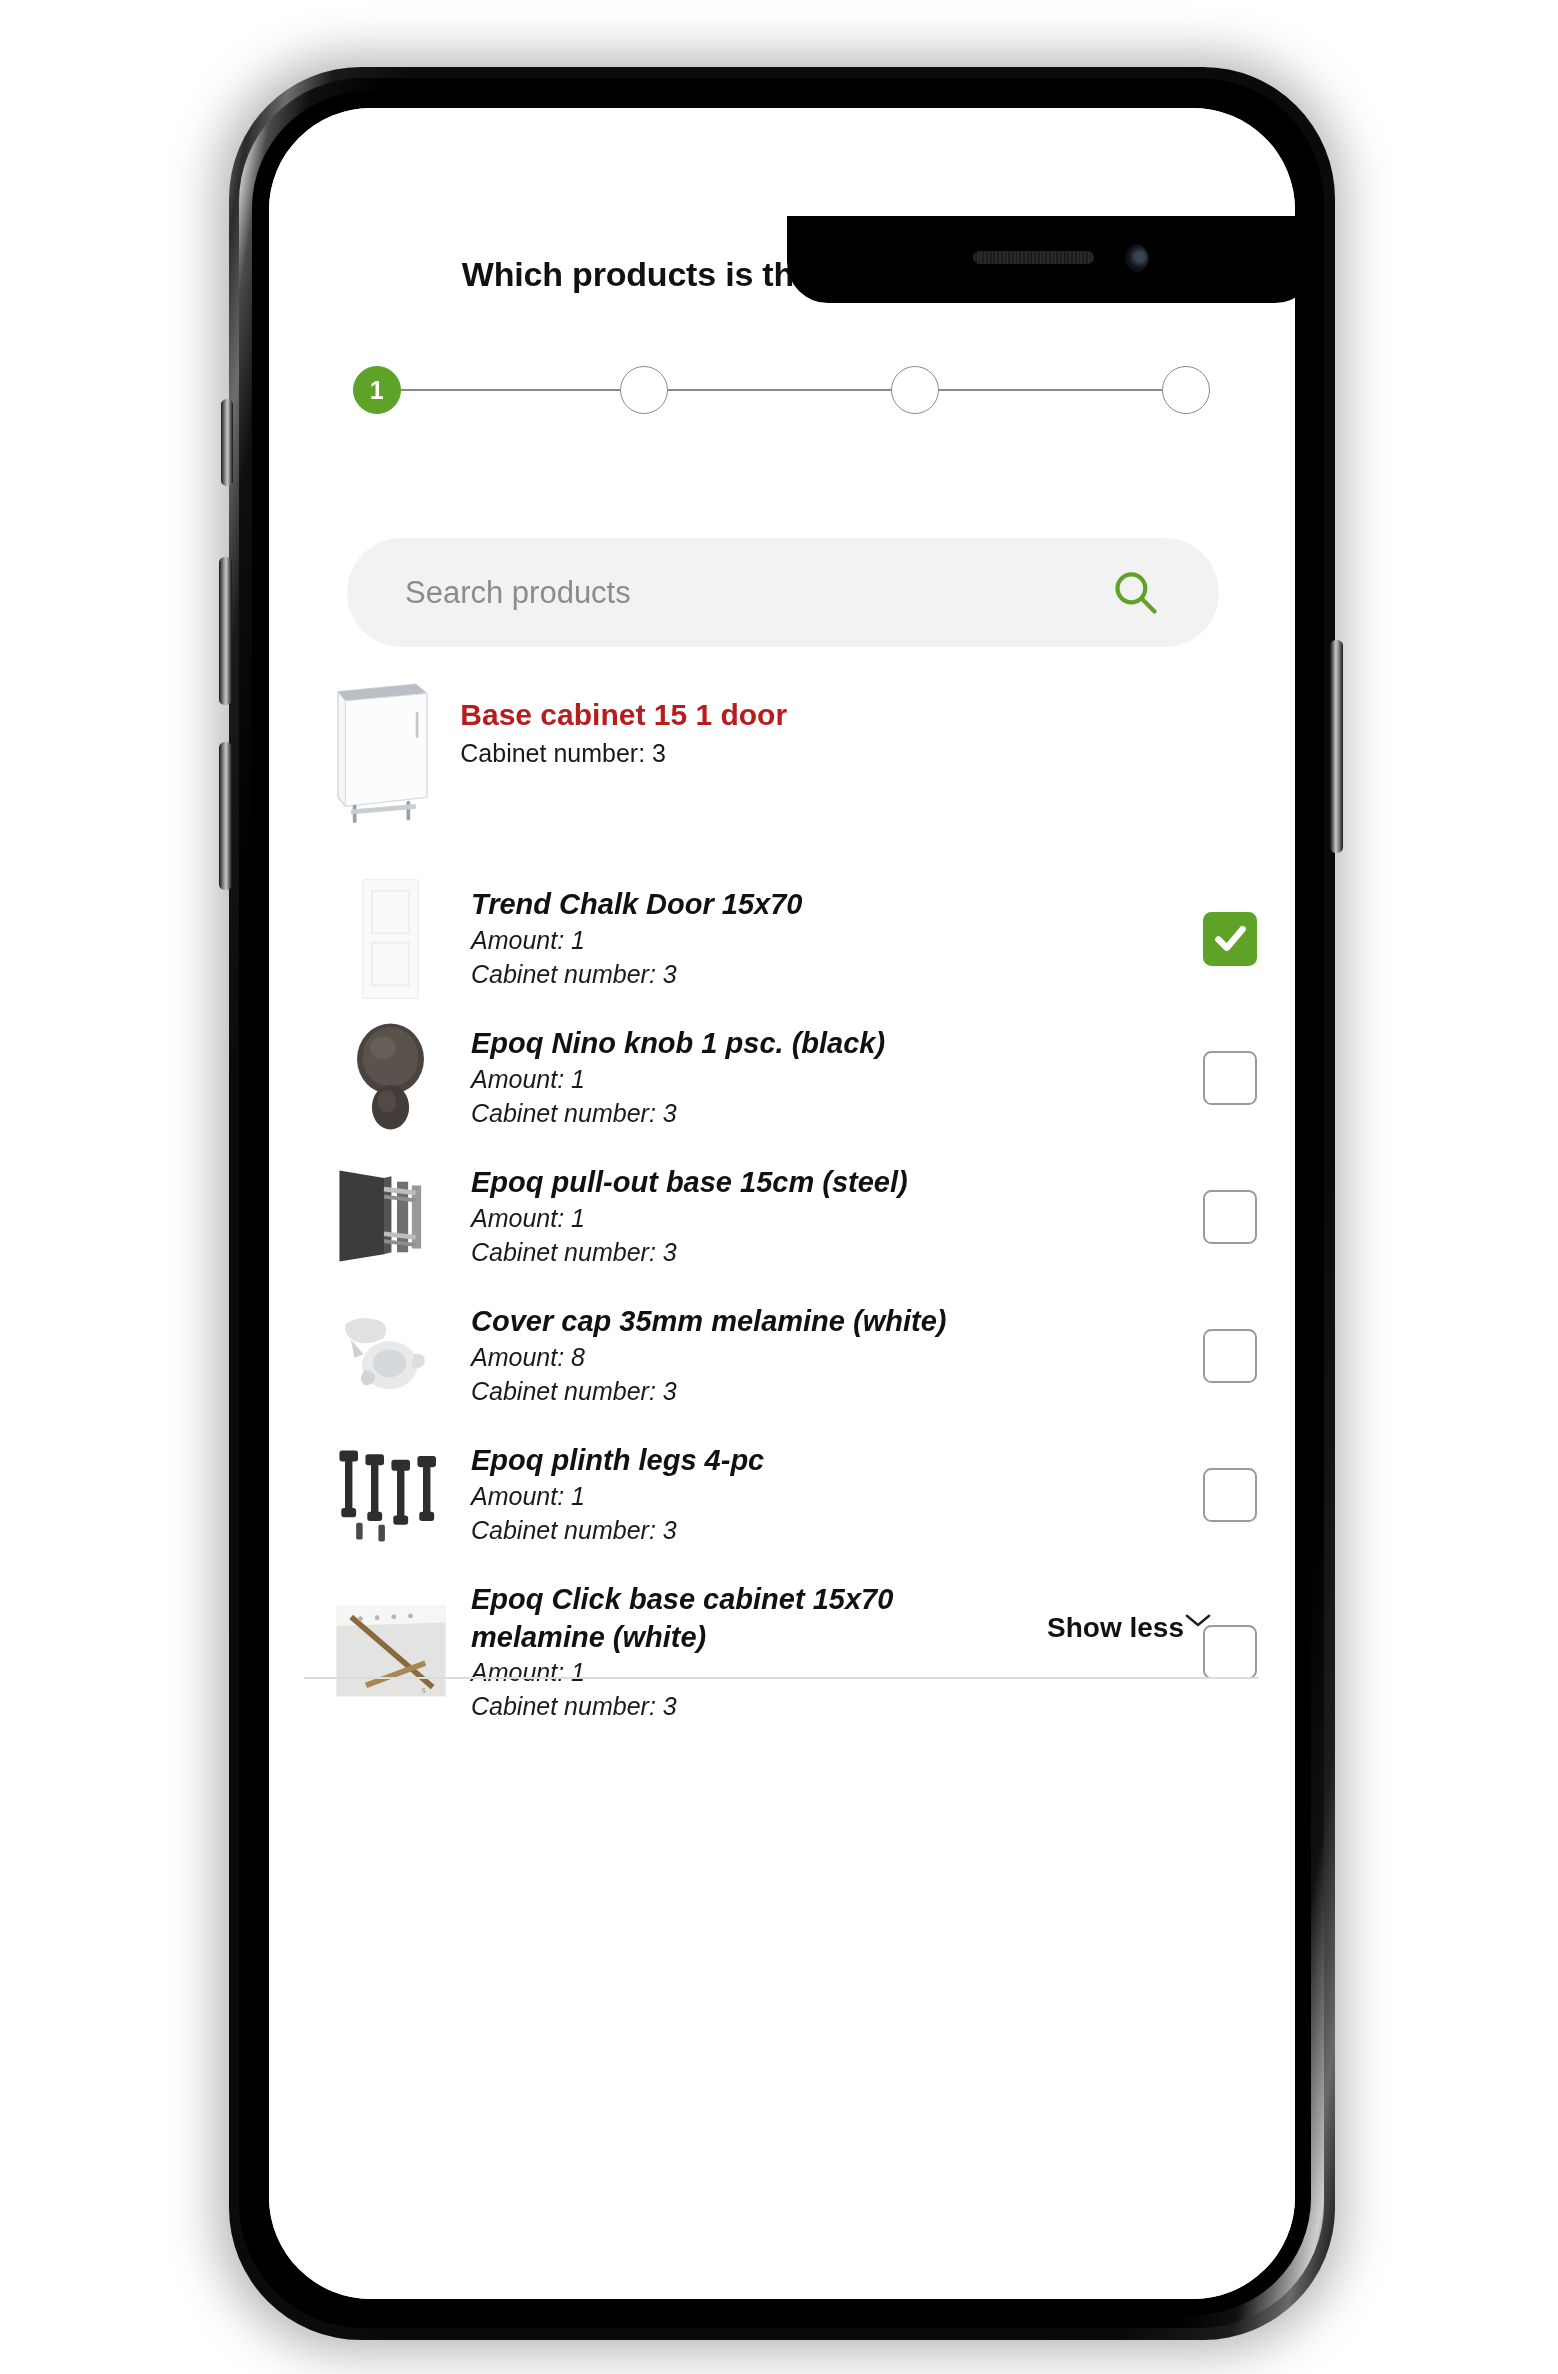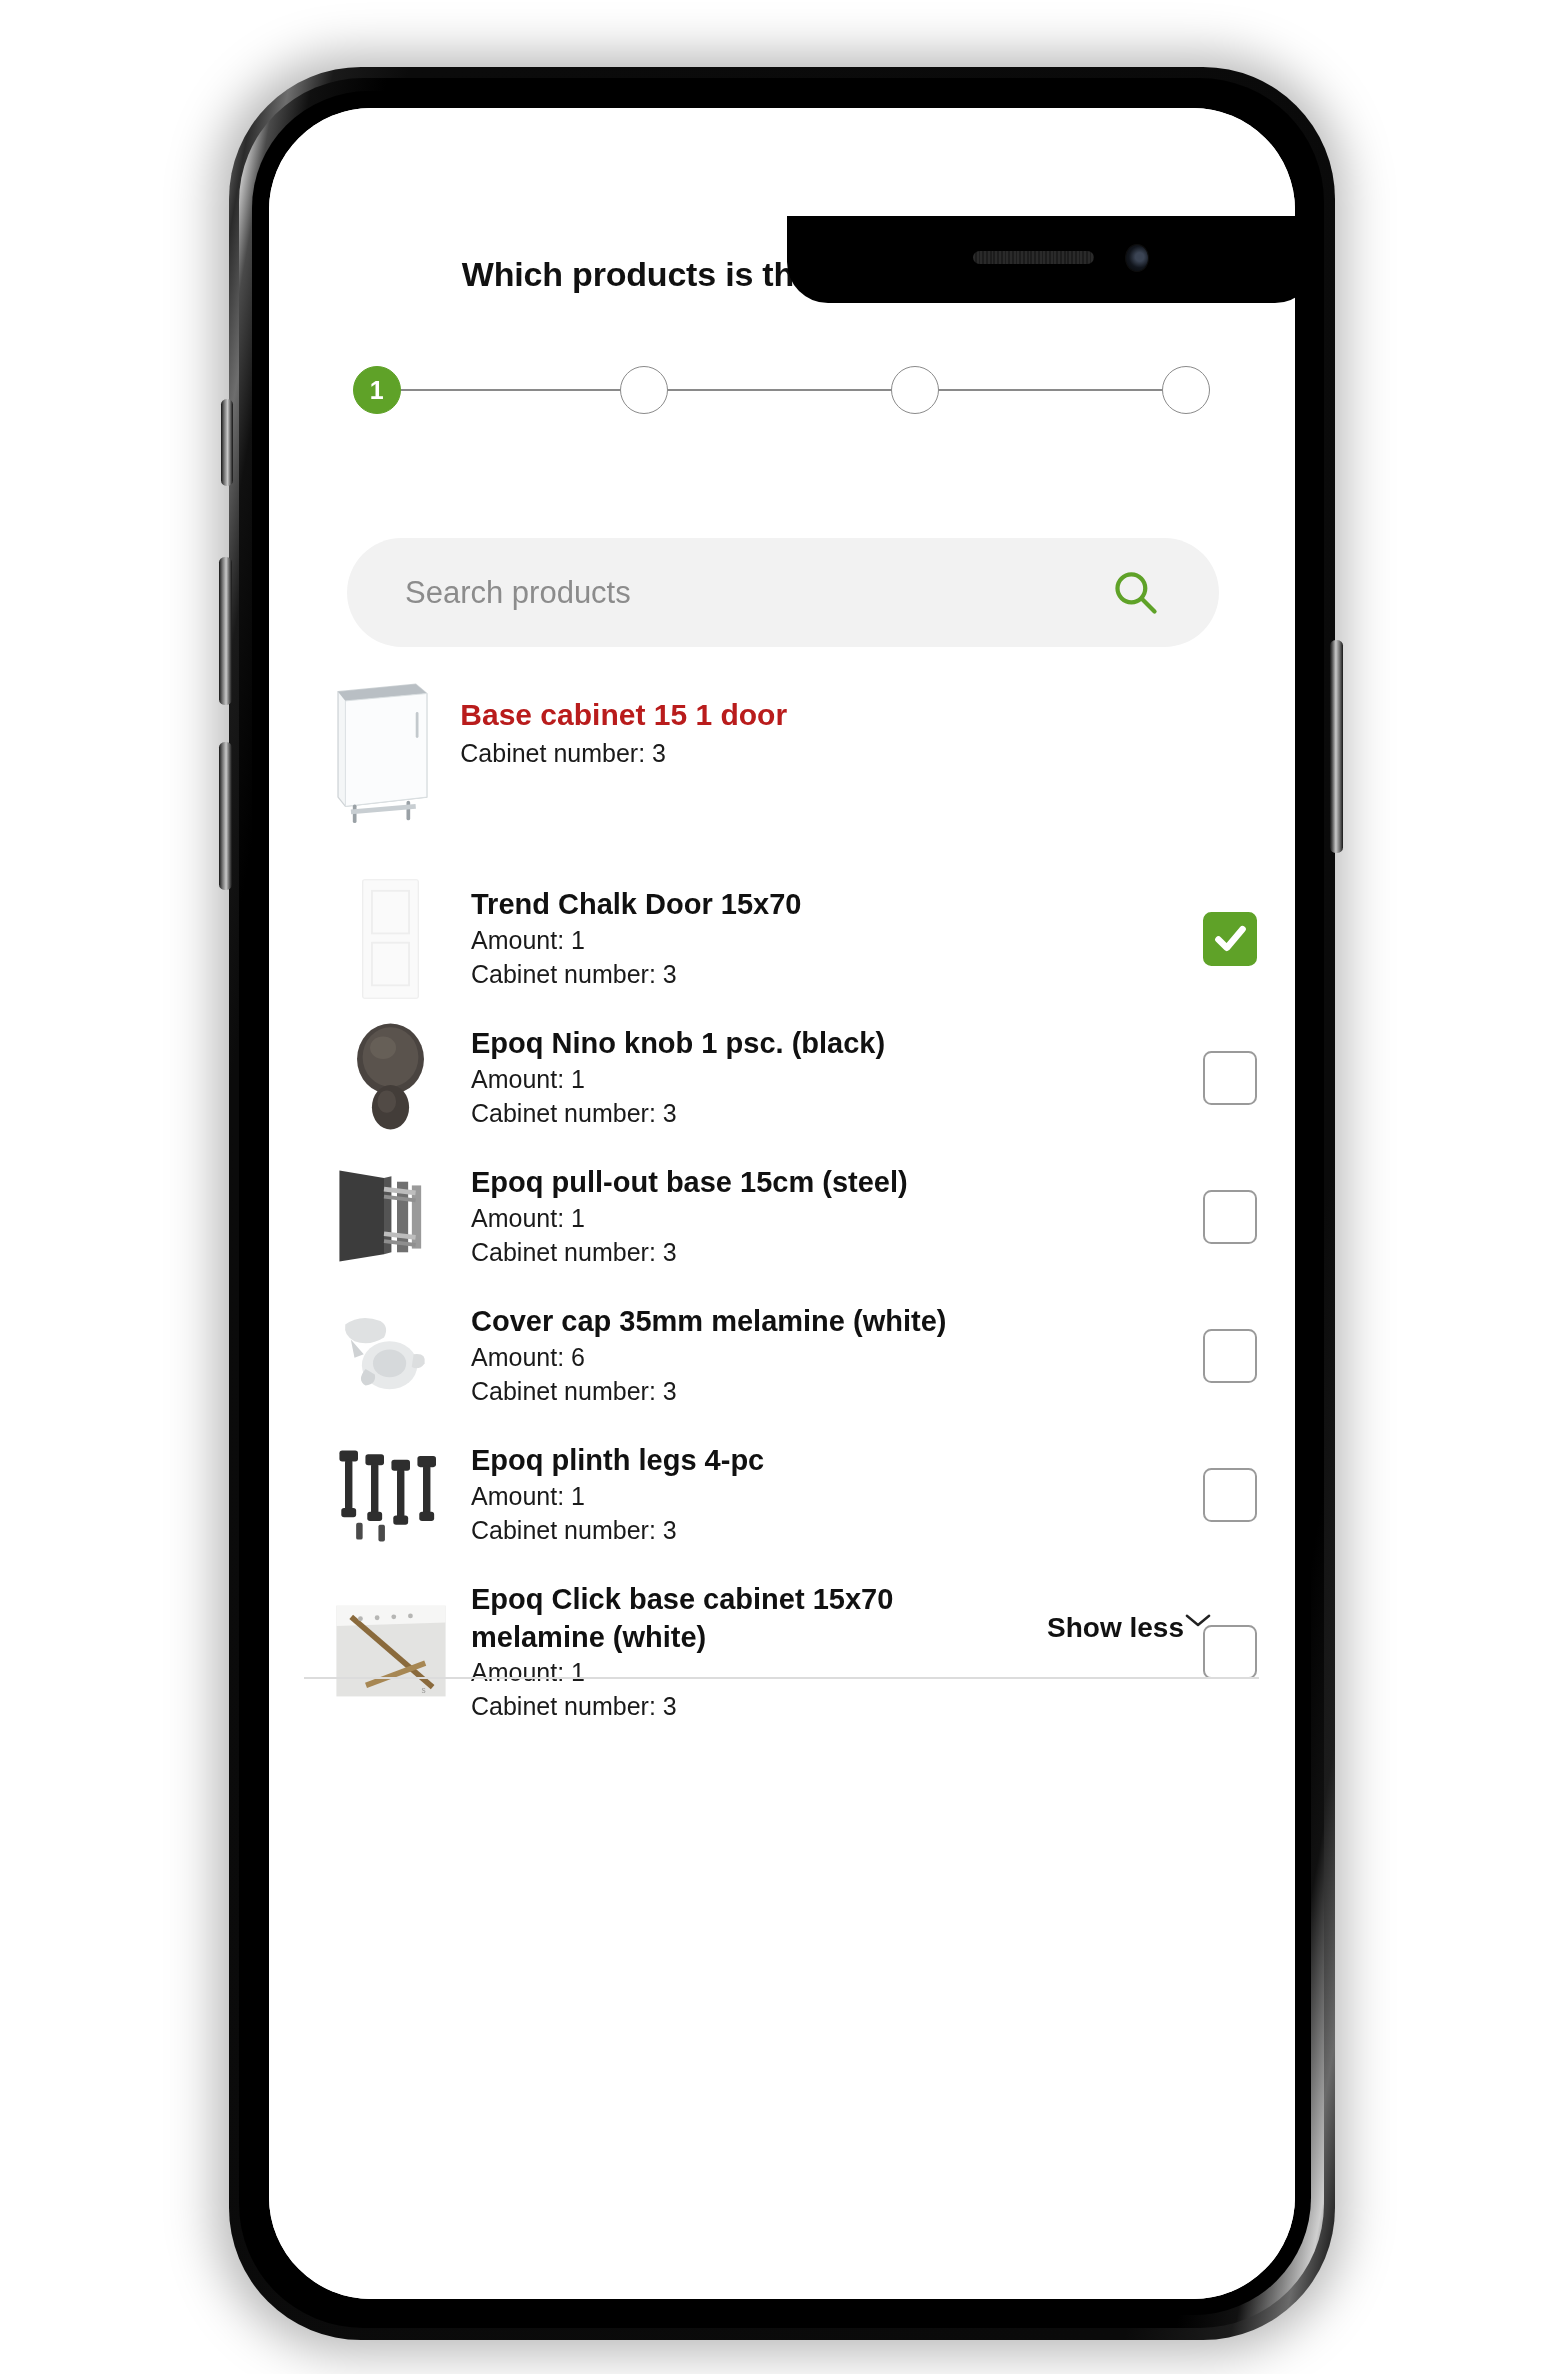--- a/index.html
+++ b/index.html
@@ -214,20 +214,21 @@
     height: 104px;
     margin-left: 52px;
     display: flex;
     align-items: center;
     justify-content: center;
   }
   .row-texts {
     flex: 1;
     margin-left: 11px;
     padding-right: 16.7px;
+    font-style: italic;
   }
   .row-title {
     font-size: 29px;
     font-weight: bold;
     color: #111111;
     line-height: 1.30;
   }
   .row-meta {
     font-size: 25px;
     color: #1a1a1a;
@@ -416,21 +417,21 @@
               <path d="M14 18 Q30 6 52 14 Q62 20 56 32 Q40 42 24 36 Q12 30 14 18 Z" fill="#dfe1e2"></path>
               <path d="M20 34 L34 50 L24 54 Z" fill="#cfd2d4"></path>
               <ellipse cx="62" cy="62" rx="30" ry="26" fill="#e7e9ea"></ellipse>
               <ellipse cx="62" cy="60" rx="18" ry="15" fill="#d6d9db"></ellipse>
               <path d="M88 50 Q102 48 100 60 Q94 68 86 64 Z" fill="#dcdedf"></path>
               <path d="M36 66 Q26 78 36 84 Q48 82 46 72 Z" fill="#d2d5d7"></path>
             </svg>
           </div>
           <div class="row-texts">
             <div class="row-title">Cover cap 35mm melamine (white)</div>
-            <div class="row-meta">Amount: 6</div>
+            <div class="row-meta">Amount: 8</div>
             <div class="row-meta">Cabinet number: 3</div>
           </div>
           <div class="cbox-wrap">
             <div class="cbox"></div>
           </div>
         </div>
 
         <div class="row">
           <div class="thumb-wrap">
             <svg class="art" width="121" height="104" viewBox="0 0 130 112">

